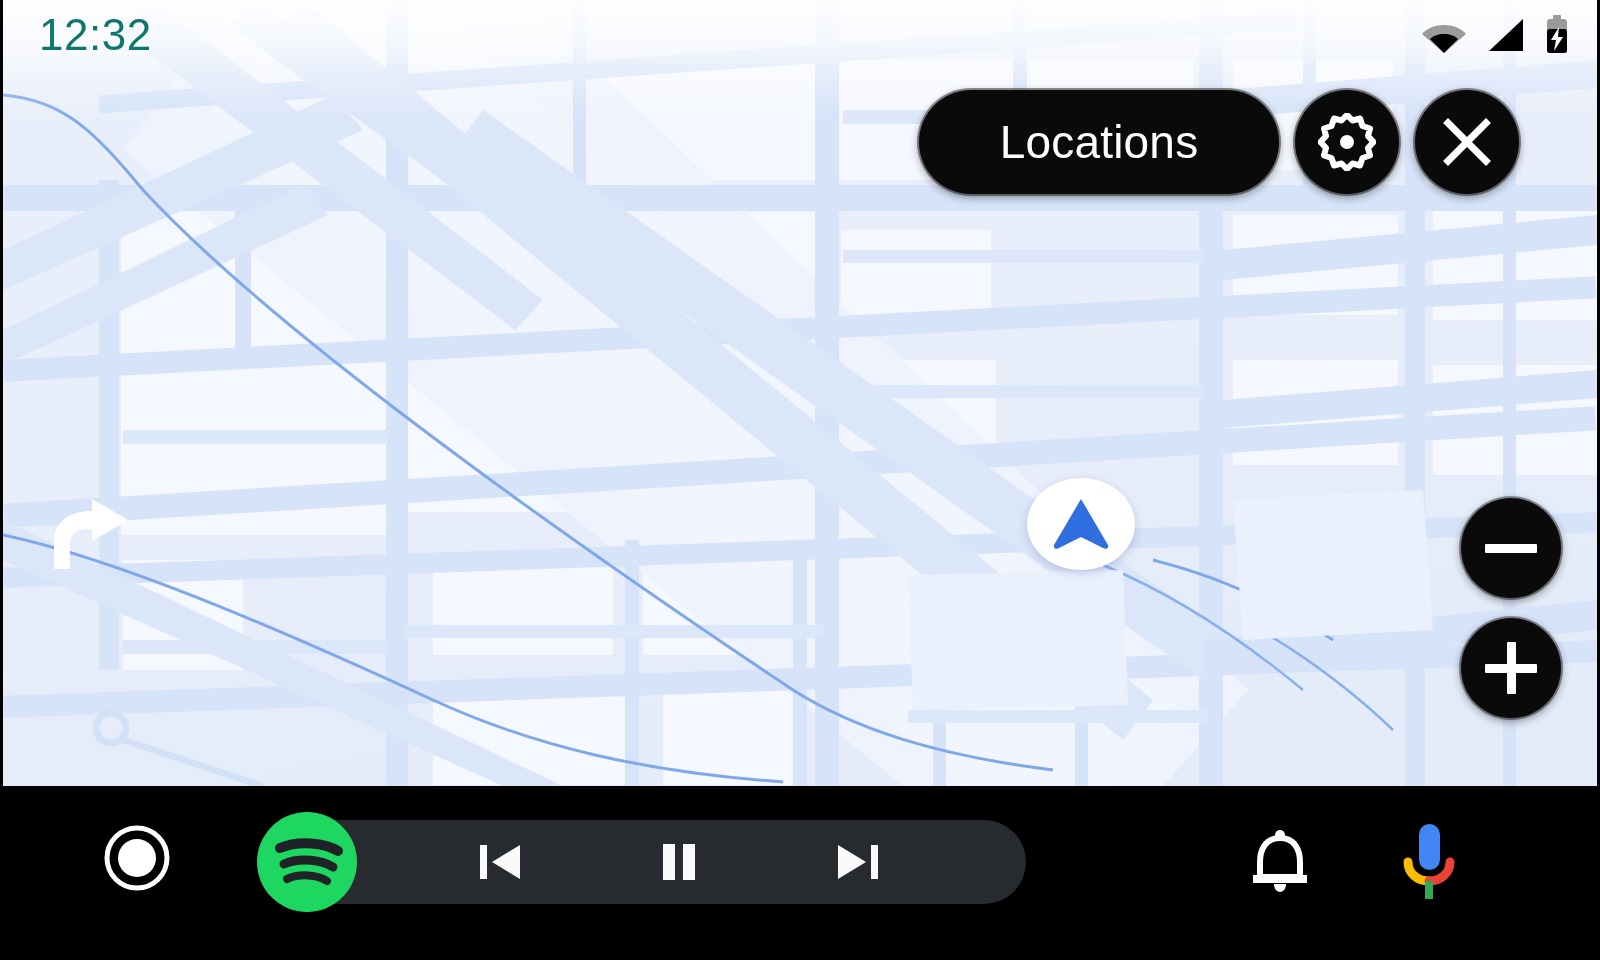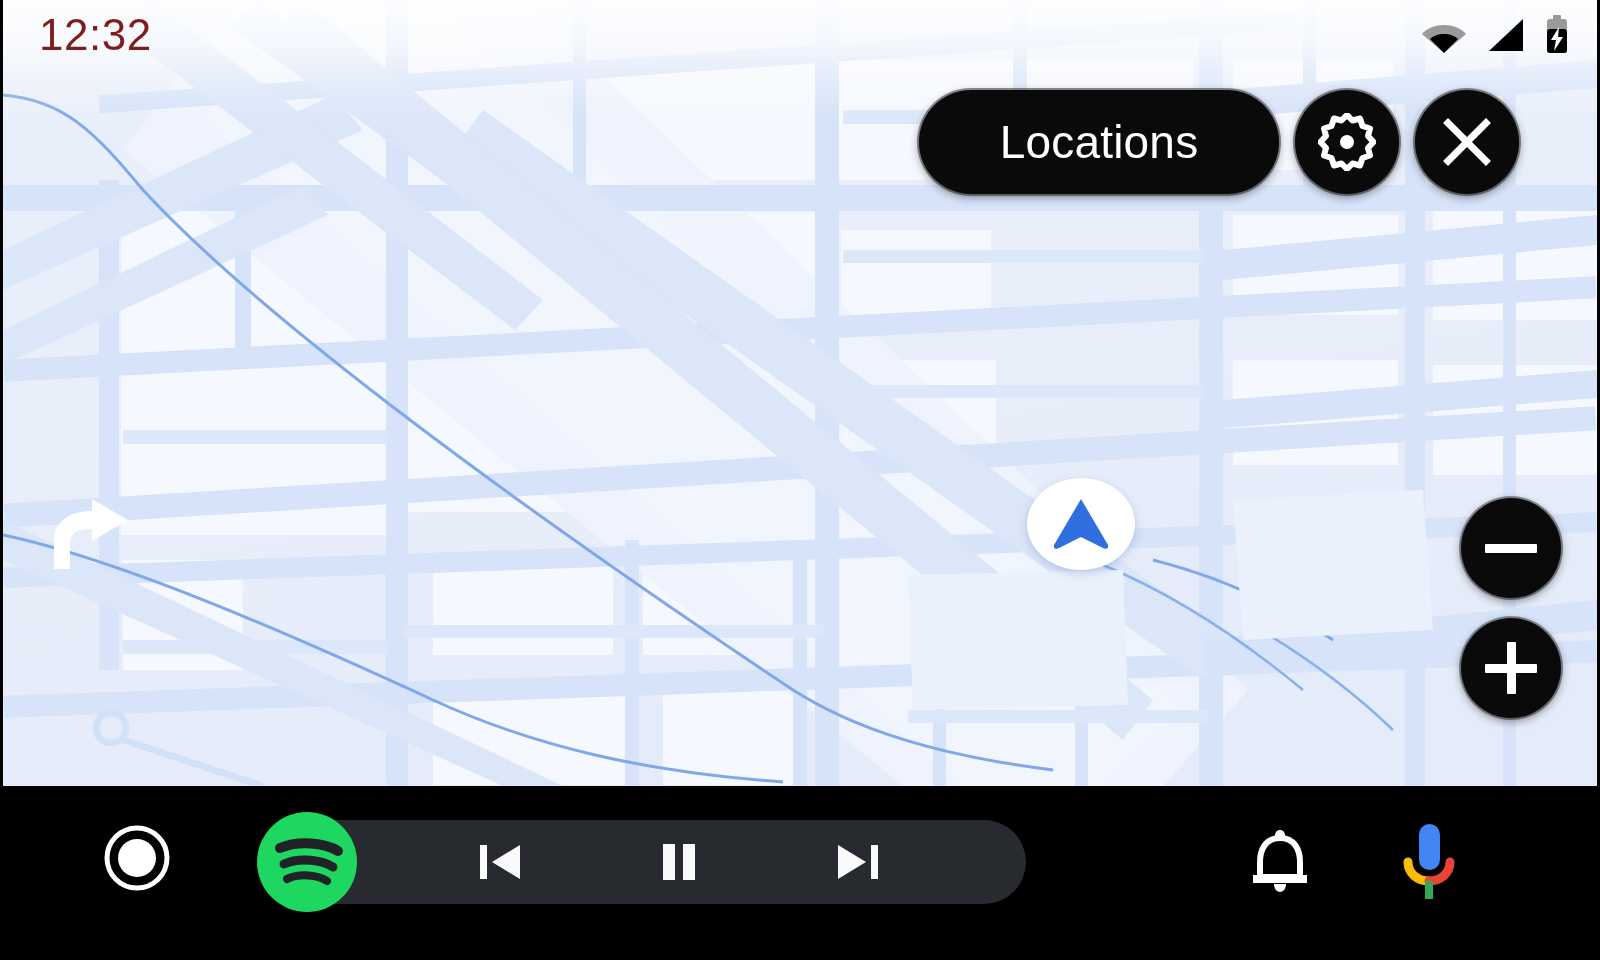--- a/index.html
+++ b/index.html
@@ -34,21 +34,21 @@
     pointer-events:none;
   }
 
   
   #status-bar {
     position:absolute; left:0; top:0; width:1594px; height:70px;
     display:flex; align-items:center; justify-content:space-between;
     padding:0 28px 0 36px;
   }
   #clock {
-    font-size:44px; font-weight:400; color:#7f1d1d; letter-spacing:0.5px;
+    font-size:44px; font-weight:400; color:#0f766e; letter-spacing:0.5px;
     line-height:1;
   }
   #status-icons { display:flex; align-items:center; gap:18px; }
   #status-icons svg { display:block; }
 
   
   #top-controls {
     position:absolute; right:78px; top:90px;
     display:flex; align-items:center; gap:16px;
   }

